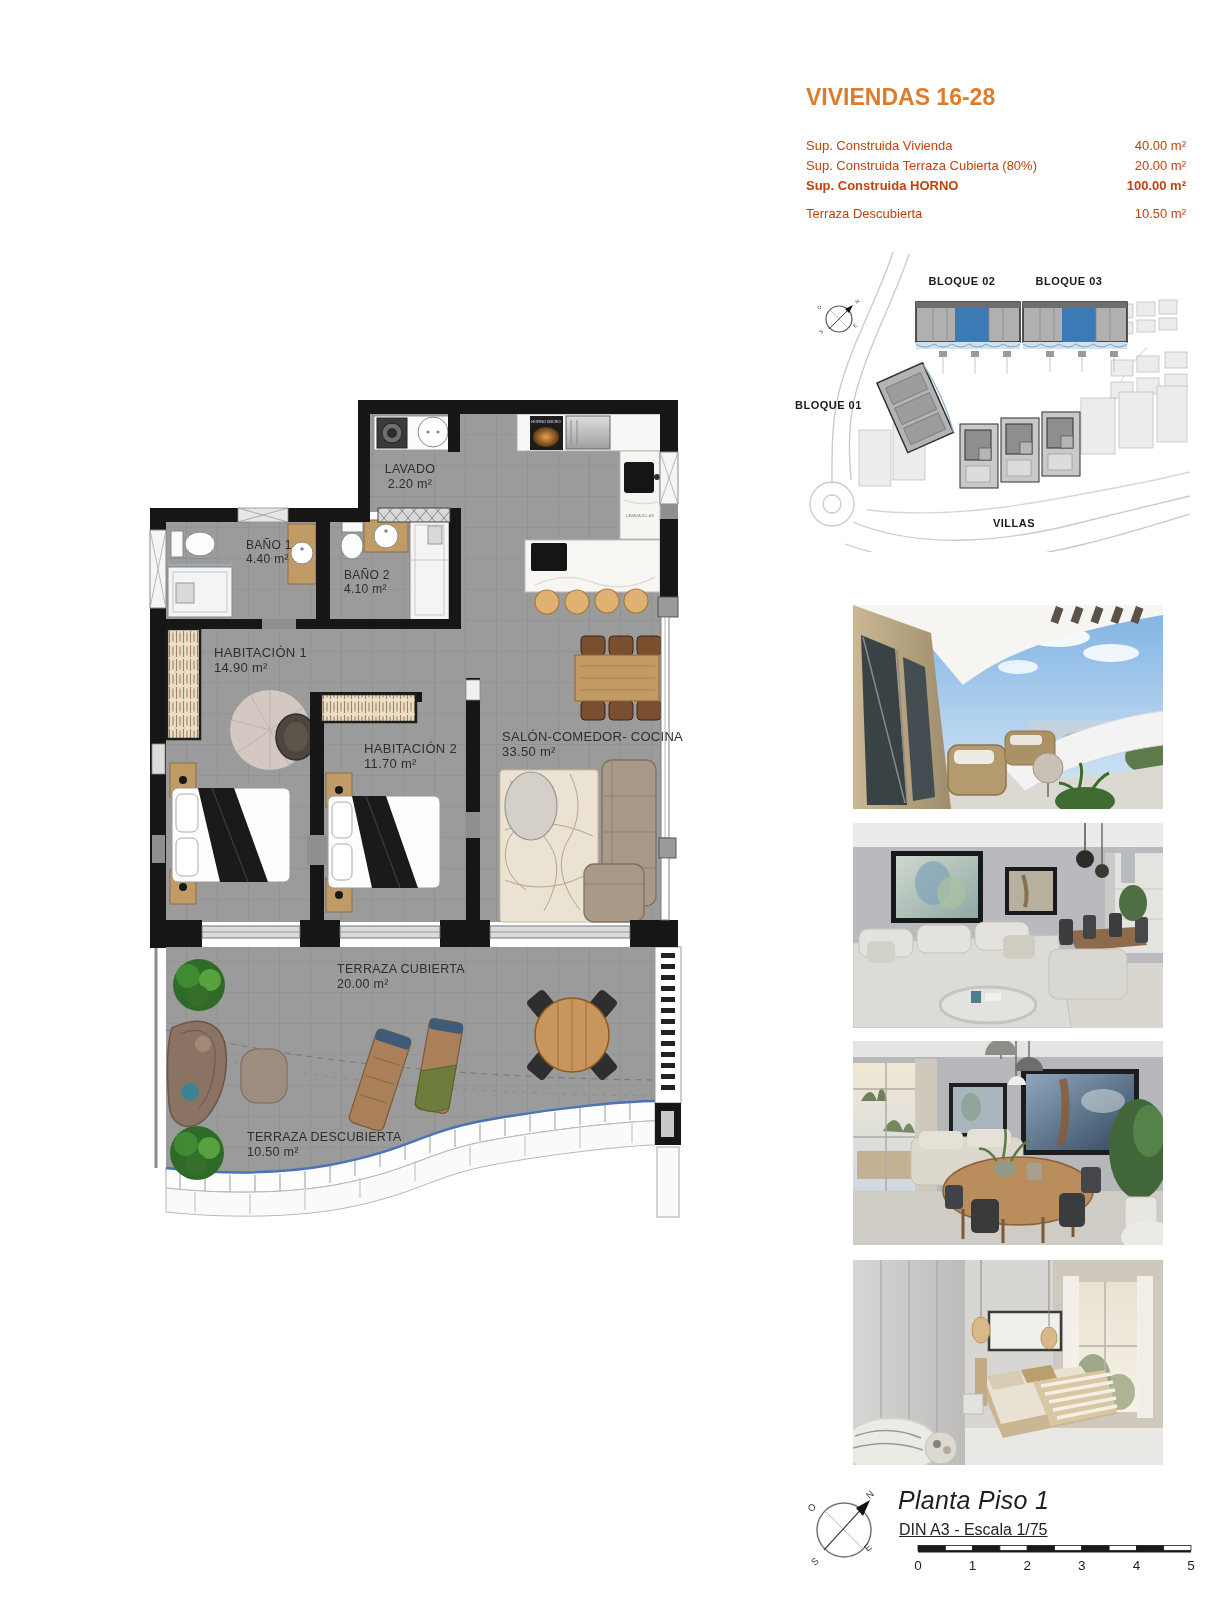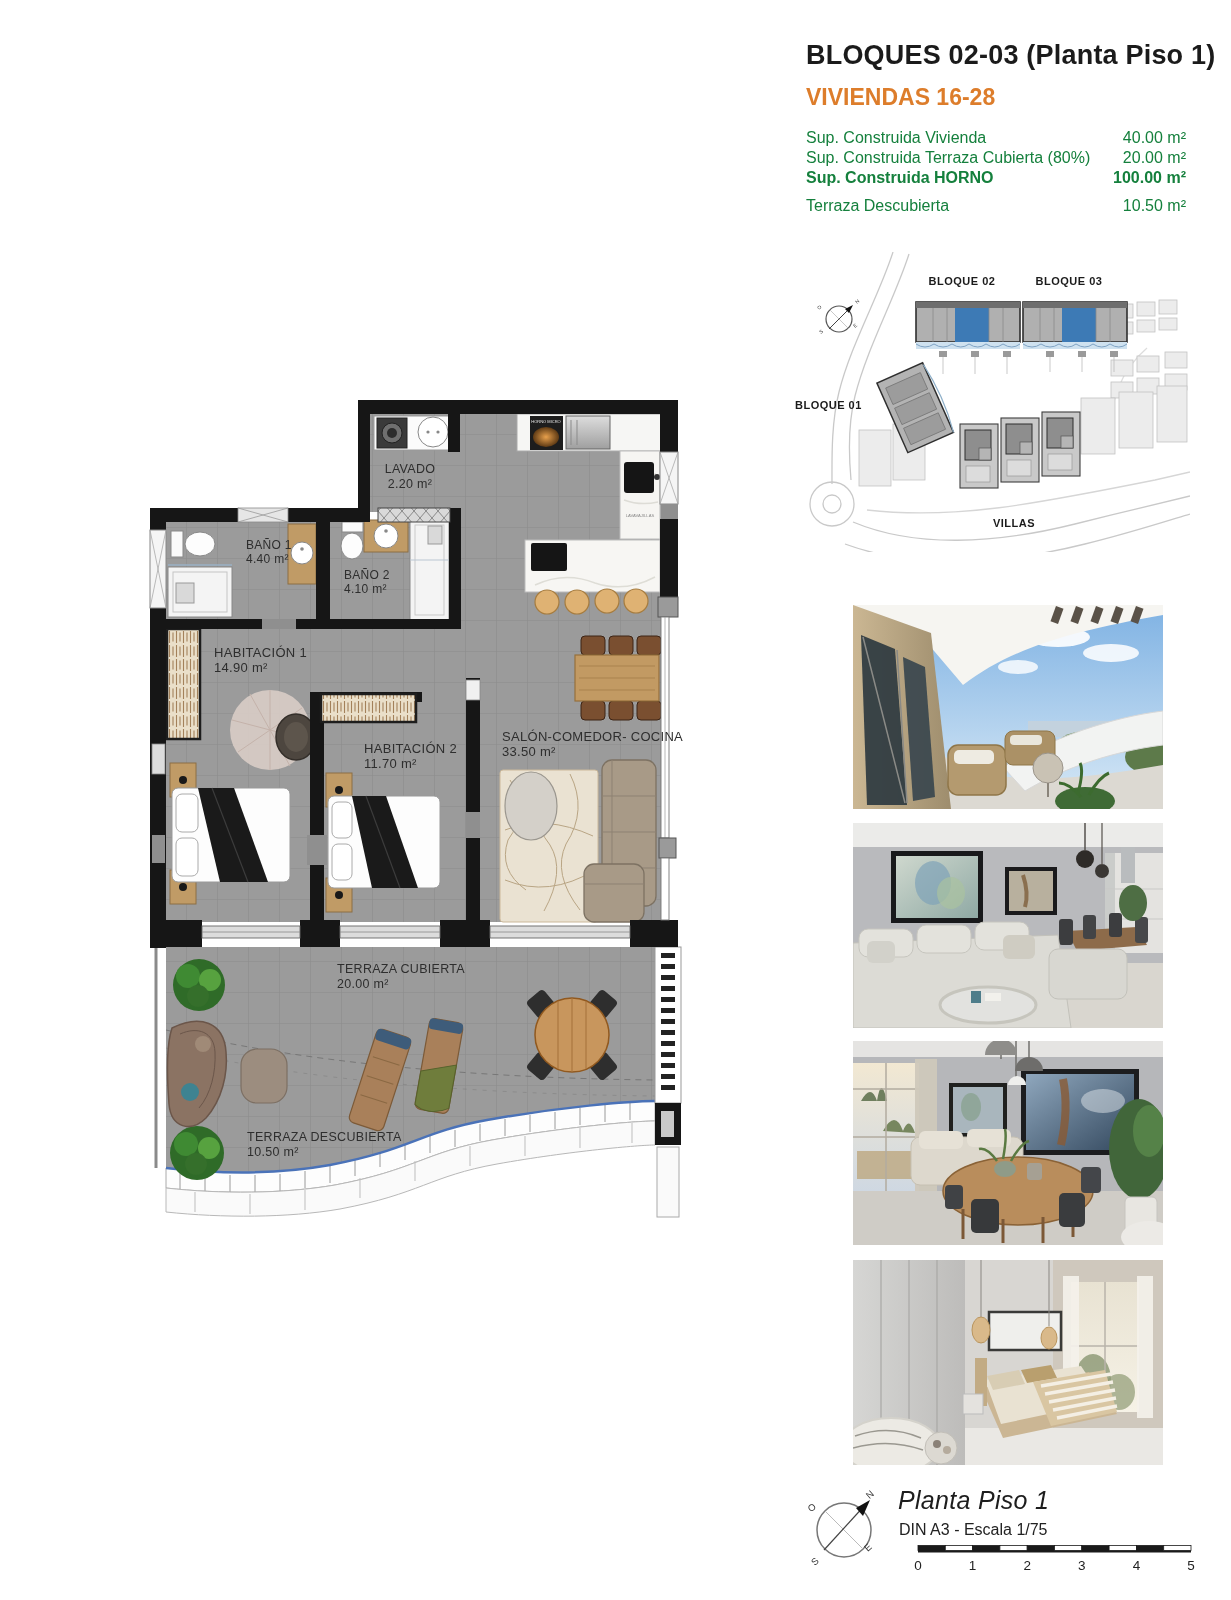--- a/index.html
+++ b/index.html
@@ -2,38 +2,37 @@
 <html><head>
 <meta charset="utf-8">
 <style>
   html,body{margin:0;padding:0;background:#fff;}
   .page{position:relative;width:1231px;height:1600px;background:#ffffff;overflow:hidden;
         font-family:"Liberation Sans",sans-serif;color:#1c1c1c;}
   .abs{position:absolute;}
   
   .h-title{left:806px;top:40px;font-size:27px;font-weight:bold;letter-spacing:.2px;color:#1b1b1b;}
   .h-sub{left:806px;top:84px;font-size:23px;font-weight:bold;color:#DD7D2B;}
-  .h-table{left:806px;top:128px;width:380px;font-size:16px;color:#15803d;}
+  .h-table{left:806px;top:136px;width:380px;font-size:13px;color:#c2410c;}
   .h-row{display:flex;justify-content:space-between;line-height:20px;}
   .h-row.gap{margin-top:8px;}
   .h-row.bold{font-weight:bold;}
   
   .photo{position:absolute;left:853px;width:310px;overflow:hidden;background:#dadada;}
   .photo svg{display:block;width:100%;height:100%;}
   
   .f-title{left:898px;top:1486px;font-size:25px;color:#1d1d1d;letter-spacing:.3px;font-style:italic;}
-  .f-note{left:899px;top:1521px;font-size:16px;color:#222;}
+  .f-note{left:899px;top:1521px;font-size:16px;color:#222;text-decoration:underline;}
   svg text{font-family:"Liberation Sans",sans-serif;}
 </style>
 </head>
 <body>
 
 <div class="page">
 
-  <div class="abs h-title">BLOQUES 02-03  (Planta Piso 1)</div>
   <div class="abs h-sub">VIVIENDAS 16-28</div>
   <div class="abs h-table">
     <div class="h-row">
       <span>Sup. Construida Vivienda</span>
       <span>40.00 m²</span>
     </div>
     <div class="h-row">
       <span>Sup. Construida Terraza Cubierta (80%)</span>
       <span>20.00 m²</span>
     </div>

